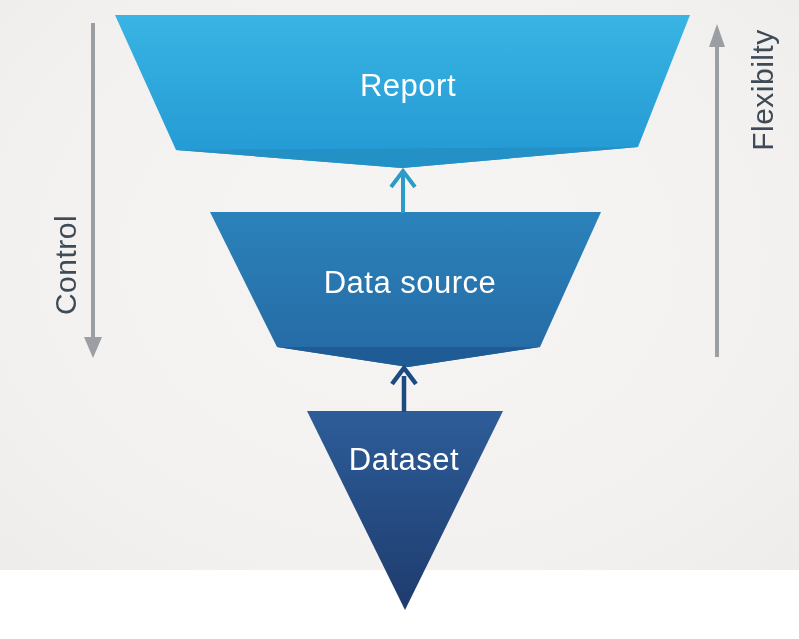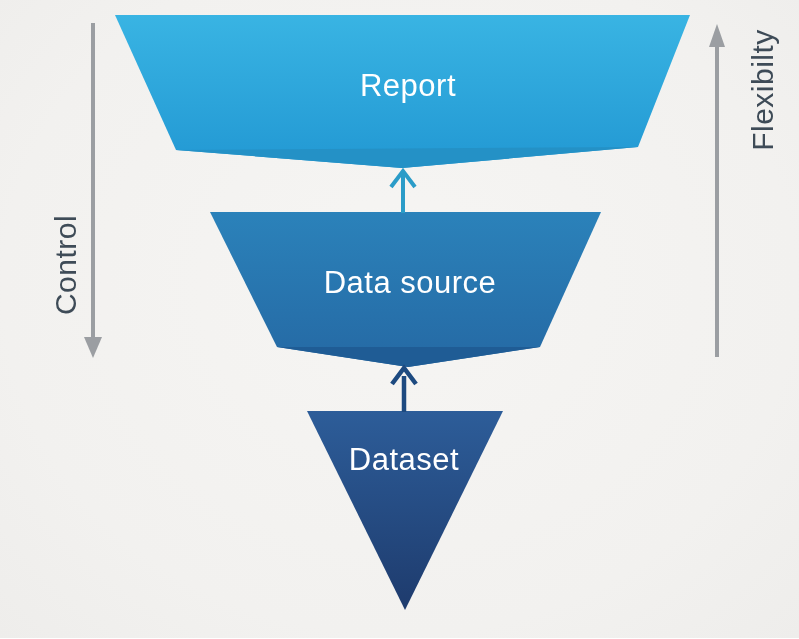--- a/index.html
+++ b/index.html
@@ -6,21 +6,21 @@
     margin: 0;
     padding: 0;
     width: 799px;
     height: 639px;
     overflow: hidden;
     font-family: "Liberation Sans", sans-serif;
   }
   .stage {
     position: relative;
     width: 799px;
-    height: 638px;
+    height: 570px;
     background: radial-gradient(ellipse at 50% 45%, #f6f5f3 0%, #f2f1ef 70%, #eeedeb 100%);
   }
   svg { display: block; }
   .layer-label {
     font-size: 31px;
     font-weight: 500;
     letter-spacing: 0.5px;
   }
   .axis-label {
     font-size: 30px;

